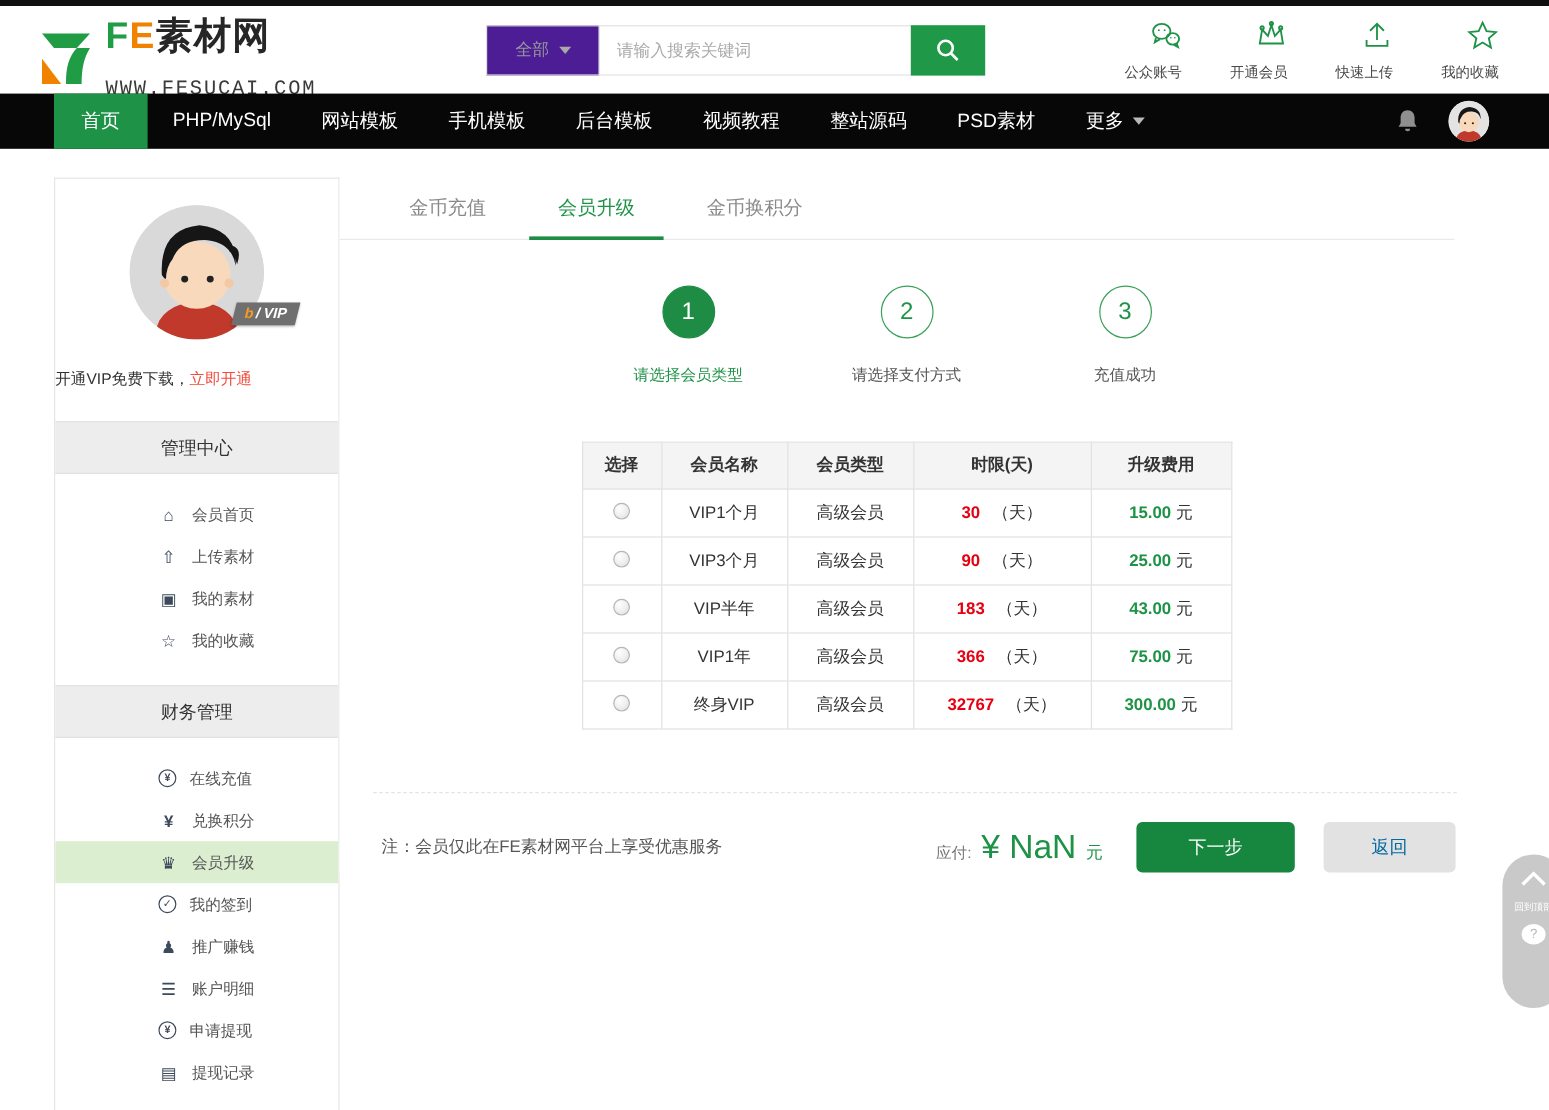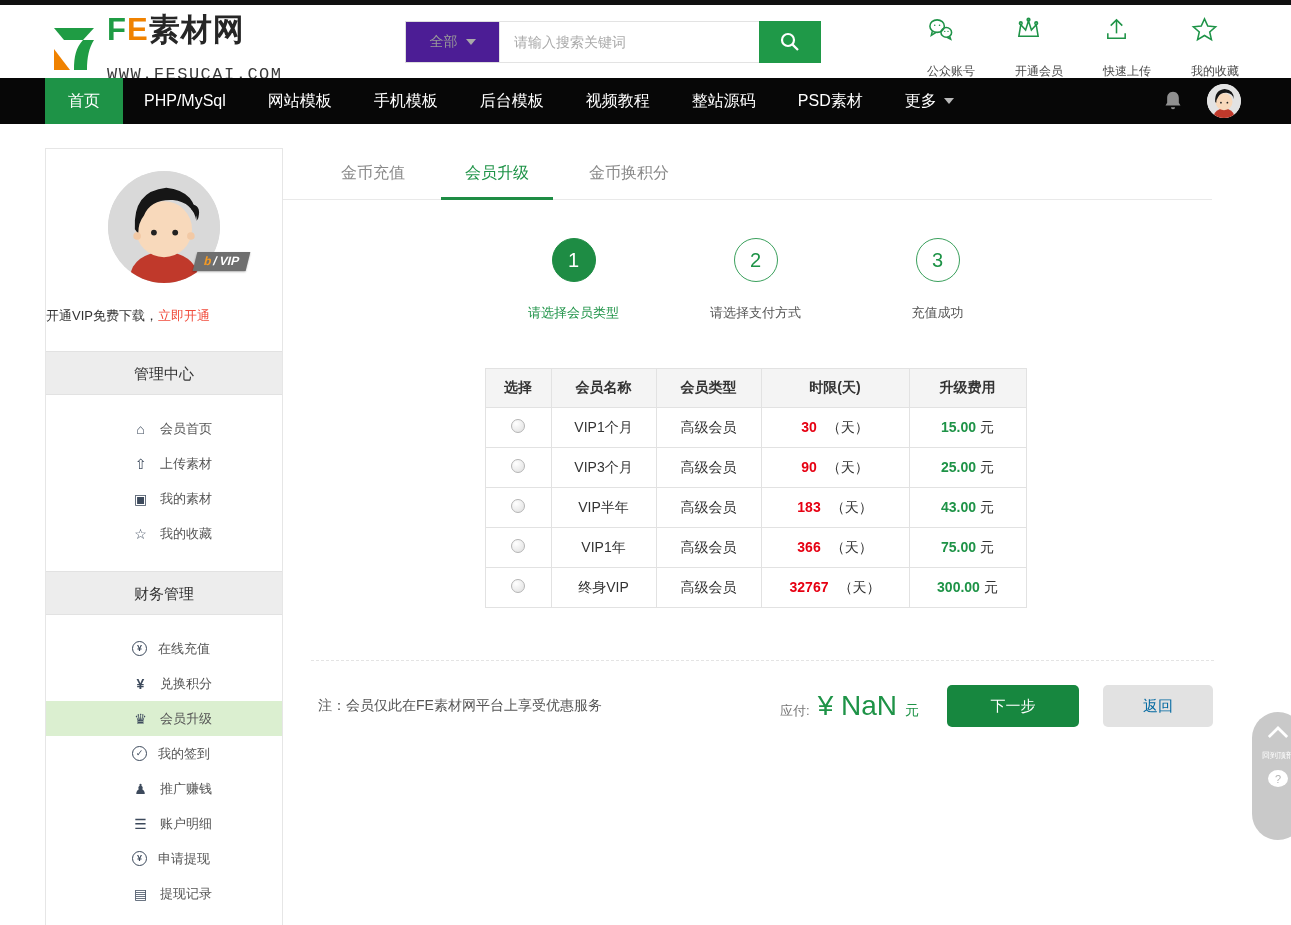--- a/index.html
+++ b/index.html
@@ -2,35 +2,35 @@
 <html><head>
 <meta charset="utf-8">
 <style>
   * { margin:0; padding:0; box-sizing:border-box; }
   html,body { width:1291px; height:925px; overflow:hidden; background:#fff;
     font-family:"Liberation Sans","DejaVu Sans",sans-serif; color:#333; }
   .topline { height:5px; background:#101010; }
 
   
   .hdr { position:relative; height:73px; background:#fff; }
-  .logo { position:absolute; left:47px; top:9px; display:flex; align-items:center; cursor:pointer;justify-content:flex-end; }
+  .logo { position:absolute; left:28px; top:9px; display:flex; align-items:center; cursor:pointer;justify-content:flex-end; }
   .logo-mark { width:52px; height:52px; margin-right:8px; }
   .brand { font-size:31px; font-weight:bold; line-height:32px; letter-spacing:1px; }
   .brand .f { color:#1f9c44; } .brand .e { color:#f08200; } .brand .cn { color:#262626; }
   .site-url { font-size:17px; color:#3a3a3a; letter-spacing:1.5px; margin-top:19px; font-family:Liberation Mono, monospace; }
 
   .search { position:absolute; left:405px; top:16px; height:42px; display:flex; align-items:stretch; }
   .search-cat { width:94px; border:1px solid #ddd; border-right:none; display:flex; align-items:center; justify-content:center; gap:8px; color:#999; font-size:14px; cursor:pointer; background:#4c1d95; }
   .tri-dn { width:0; height:0; border-left:5px solid transparent; border-right:5px solid transparent; border-top:6px solid #a9a9a9; }
   .search-inp { width:260px; border:1px solid #e3e3e3; border-right:none; padding:0 14px; font-size:14px; outline:none; color:#333; }
   .search-inp::placeholder { color:#aaa; }
   .search-btn { width:62px; background:#1f9948; border:none; cursor:pointer; display:flex; align-items:center; justify-content:center; }
 
   .quick { position:absolute; right:42px; top:11px; display:flex; gap:30px; }
-  .qitem { display:flex; flex-direction:column; align-items:flex-start; gap:20px; cursor:pointer; width:58px; }
+  .qitem { display:flex; flex-direction:column; align-items:flex-end; gap:9px; cursor:pointer; width:58px; }
   .qitem svg { width:27px; height:27px; stroke:#1e9347; fill:none; stroke-width:1.6; }
   .qlabel { font-size:12px; color:#4a4a4a; white-space:nowrap; }
 
   
   .nav { height:46px; background:#070707; display:flex; align-items:stretch; padding-left:45px; position:relative; }
   .nitem { color:#fff; font-size:16px; display:flex; align-items:center; padding:0 21px; cursor:pointer; text-decoration:none; white-space:nowrap; }
   .nitem.active { background:#1e9347; padding:0 23px; }
   .tri-w { width:0; height:0; border-left:5px solid transparent; border-right:5px solid transparent; border-top:6px solid #b9b9b9; margin-left:7px; }
   .nav-right { position:absolute; right:50px; top:0; height:46px; display:flex; align-items:center; gap:24px; }
   .bell { width:20px; height:22px; cursor:pointer; }

